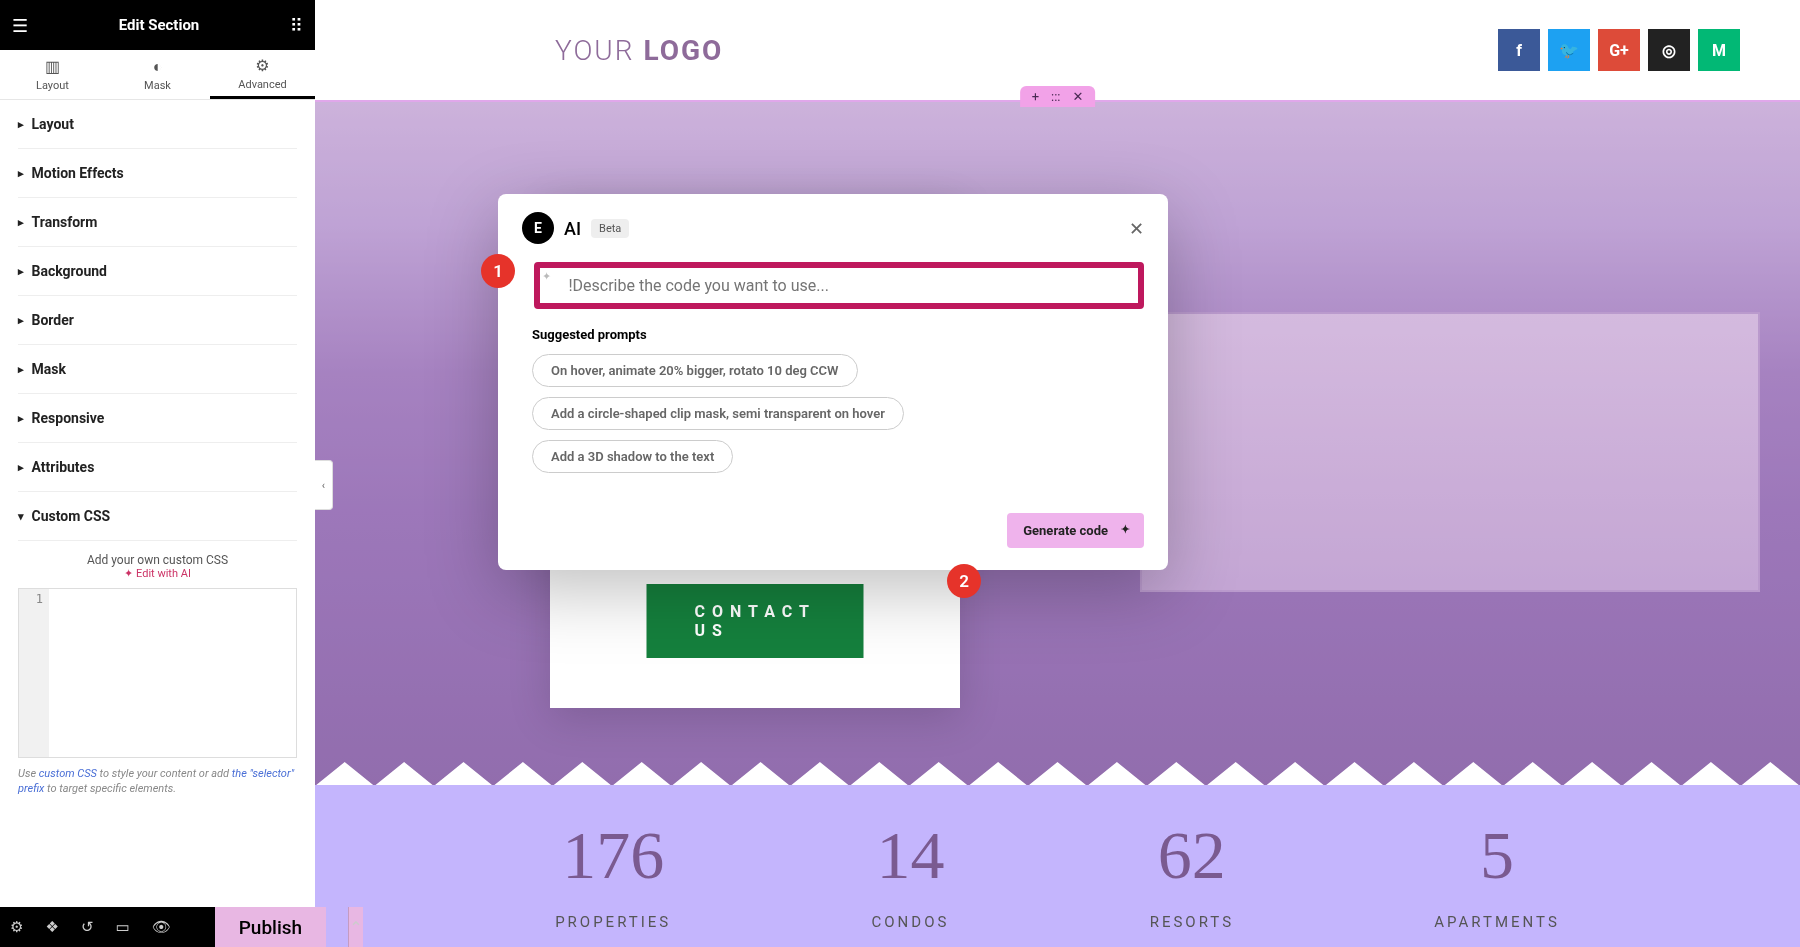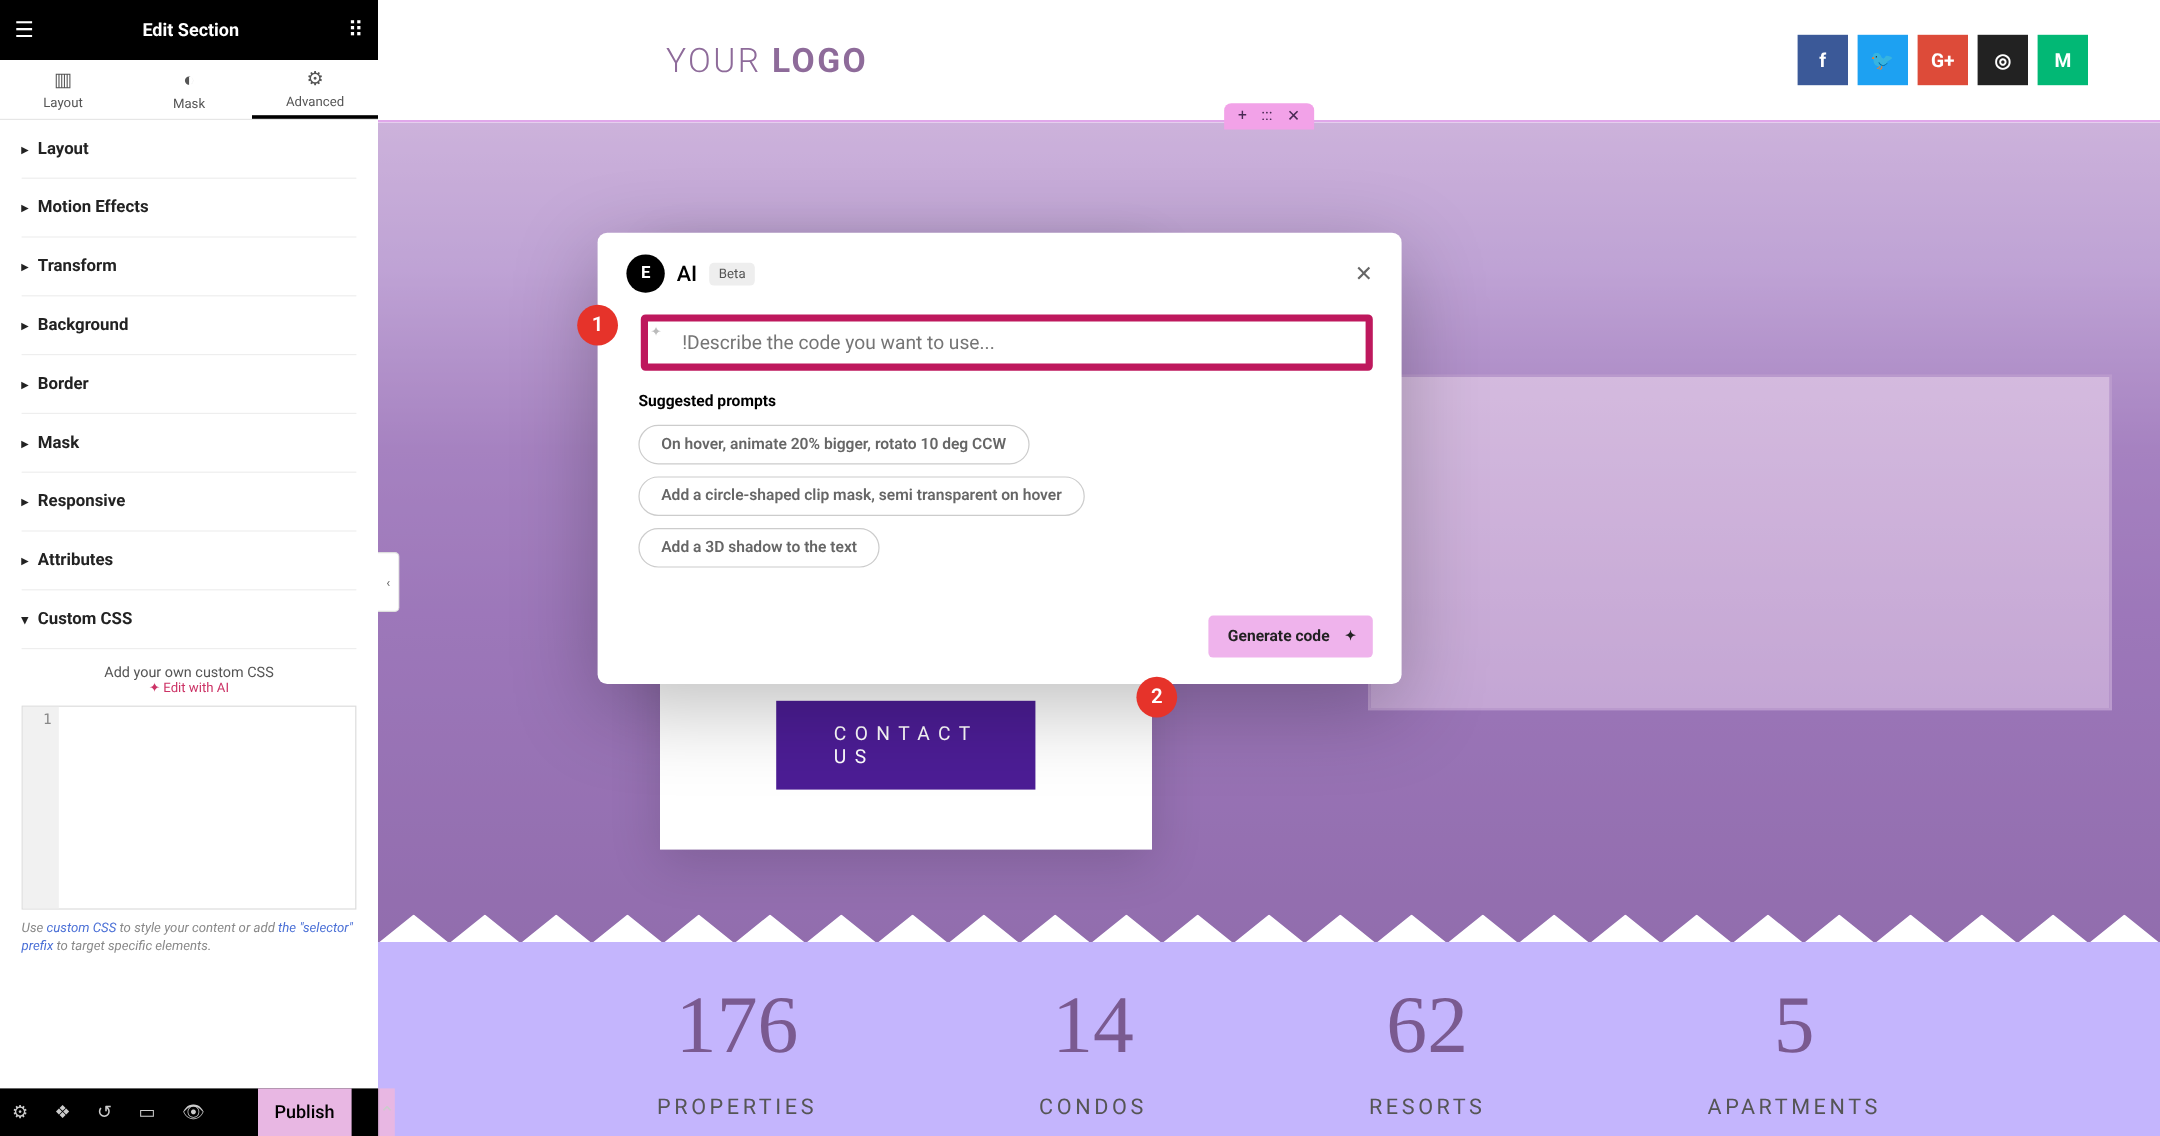--- a/index.html
+++ b/index.html
@@ -26,21 +26,21 @@
 .code-area { border: 1px solid #ddd; height: 170px; display: flex; background: #fff; }
 .gutter { width: 30px; background: #f1f1f1; color: #888; font-size: 12px; text-align: right; padding: 3px 6px 0 0; font-family: monospace; }
 .code-input { flex: 1; padding: 3px 6px; font-family: monospace; font-size: 12px; }
 .hint { font-size: 11px; color: #888; font-style: italic; margin-top: 8px; line-height: 1.4; }
 .hint .link { color: #4a6fd6; }
 
 .sidebar-collapse { position: absolute; left: 315px; top: 460px; width: 18px; height: 50px; background: #fff; border: 1px solid #ddd; border-left: none; border-radius: 0 4px 4px 0; display: flex; align-items: center; justify-content: center; cursor: pointer; font-size: 11px; color: #666; z-index: 10; }
 
 .bottom-bar { height: 40px; background: #000; display: flex; align-items: center; padding: 0 10px; gap: 22px; color: #ccc; }
 .bottom-bar .spacer { flex: 1; }
-.publish-btn { background: #e8b7e3; color: #000; padding: 0 14px; height: 100%; display: flex; align-items: center; font-size: 15px; font-weight: 500; cursor: pointer; }
+.publish-btn { background: #e8b7e3; color: #000; padding: 0 24px; height: 100%; display: flex; align-items: center; font-size: 19px; font-weight: 500; cursor: pointer; }
 .publish-caret { background: #e8b7e3; height: 100%; width: 30px; display: flex; align-items: center; justify-content: center; border-left: 1px solid rgba(0,0,0,0.15); cursor: pointer; }
 .bbi { cursor: pointer; font-size: 15px; }
 
 
 .preview { position: absolute; left: 315px; top: 0; right: 0; bottom: 0; }
 .topbar { height: 100px; background: #fff; display: flex; align-items: center; padding: 0 60px 0 240px; }
 .logo { color: #8e6b9a; font-size: 28px; letter-spacing: 2px; font-weight: 300; }
 .logo b { font-weight: 700; }
 .socials { margin-left: auto; display: flex; gap: 8px; }
 .social { width: 42px; height: 42px; color: #fff; display: flex; align-items: center; justify-content: center; font-size: 16px; font-weight: 700; cursor: pointer; }
@@ -49,26 +49,26 @@
 .section-handle { position: absolute; top: 86px; left: 50%; transform: translateX(-50%); background: #f2a2e8; border-radius: 6px 6px 0 0; padding: 3px 12px; display: flex; gap: 12px; font-size: 13px; color: #4a2a54; z-index: 5; }
 .section-handle span { cursor: pointer; }
 
 .hero { position: relative; height: 685px; overflow: hidden; border-top: 2px solid #e0a7ea; }
 .hero-bg { position: absolute; inset: 0; background: linear-gradient(180deg, #e4dcf0 0%, #cfc4e6 18%, #a992c7 40%, #9b82bd 60%, #8a72aa 100%); }
 .hero-building { position: absolute; right: 40px; top: 210px; width: 620px; height: 280px; background: linear-gradient(180deg,#f0e8f5,#d7c9e5); border: 2px solid #c8b7db; }
 .hero-overlay { position: absolute; inset: 0; background: rgba(160, 100, 180, 0.35); }
 .zigzag { position: absolute; left: 0; right: 0; bottom: -1px; height: 24px; background: #fff; clip-path: polygon(0 100%, 2% 0, 4% 100%, 6% 0, 8% 100%, 10% 0, 12% 100%, 14% 0, 16% 100%, 18% 0, 20% 100%, 22% 0, 24% 100%, 26% 0, 28% 100%, 30% 0, 32% 100%, 34% 0, 36% 100%, 38% 0, 40% 100%, 42% 0, 44% 100%, 46% 0, 48% 100%, 50% 0, 52% 100%, 54% 0, 56% 100%, 58% 0, 60% 100%, 62% 0, 64% 100%, 66% 0, 68% 100%, 70% 0, 72% 100%, 74% 0, 76% 100%, 78% 0, 80% 100%, 82% 0, 84% 100%, 86% 0, 88% 100%, 90% 0, 92% 100%, 94% 0, 96% 100%, 98% 0, 100% 100%); }
 
 .hero-card { position: absolute; left: 235px; top: 96px; width: 410px; height: 510px; background: #fff; box-shadow: 0 10px 40px rgba(0,0,0,0.15); }
-.contact-btn { position: absolute; left: 50%; transform: translateX(-50%); bottom: 50px; background: #4c1d95; color: #fff; letter-spacing: 7px; font-size: 16px; font-weight: 400; padding: 18px 48px; cursor: pointer; }
+.contact-btn { position: absolute; left: 50%; transform: translateX(-50%); bottom: 50px; background: #15803d; color: #fff; letter-spacing: 7px; font-size: 16px; font-weight: 700; padding: 18px 48px; cursor: pointer; }
 
 .stats { position: absolute; left: 315px; right: 0; bottom: 0; top: 785px; background: #c4b5fd; display: flex; justify-content: space-around; align-items: center; padding: 20px 140px 0 140px; }
 .stat { text-align: center; color: #7a5a90; }
 .stat-num { font-size: 68px; font-weight: 300; font-family: Georgia, serif; line-height: 1; }
-.stat-label { font-size: 18px; letter-spacing: 3px; color: #555; margin-top: 24px; }
+.stat-label { font-size: 15px; letter-spacing: 3px; color: #555; margin-top: 24px; }
 
 
 .modal { position: absolute; left: 498px; top: 194px; width: 670px; background: #fff; border-radius: 8px; box-shadow: 0 20px 70px rgba(0,0,0,0.25); z-index: 50; padding: 18px 24px 22px 24px; }
 .modal-head { display: flex; align-items: center; gap: 10px; margin-bottom: 18px; }
 .ai-logo { width: 32px; height: 32px; border-radius: 50%; background: #000; color: #fff; display: flex; align-items: center; justify-content: center; font-size: 14px; font-weight: 700; }
 .ai-title { font-size: 18px; font-weight: 500; }
 .beta { background: #eee; color: #555; font-size: 11px; padding: 3px 8px; border-radius: 4px; }
 .modal-close { margin-left: auto; font-size: 18px; cursor: pointer; color: #666; }
 .prompt-input { width: 98%; margin-left: 2%; border: 6px solid #be185d; border-radius: 4px; padding: 8px 10px 8px 28px; font-size: 16px; color: #999; position: relative; background: #fff; }
 .prompt-wrap { position: relative; }

